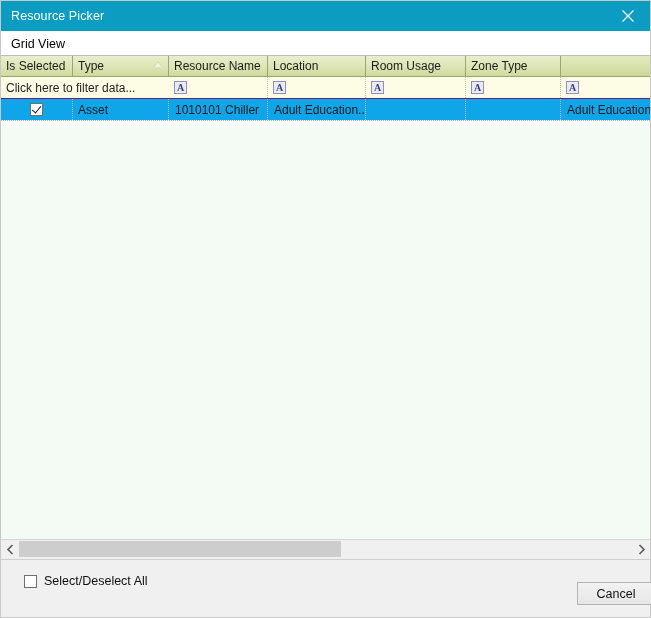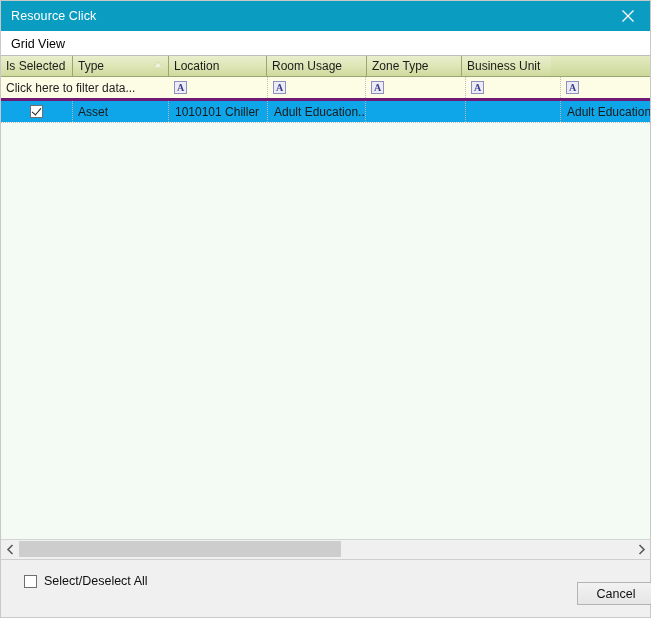--- a/index.html
+++ b/index.html
@@ -131,21 +131,21 @@
     border-right: 4px solid transparent;
     border-bottom: 5px solid #f0f4dd;
     filter: drop-shadow(0 0 .5px #7d8a5a);
   }
 
   .filter-row {
     display: flex;
     height: 21px;
     background: #fdfde6;
     flex: 0 0 auto;
-    border-bottom: 3px solid #701a75;
+    border-bottom: 1px solid #701a75;
   }
   .fcell {
     box-sizing: border-box;
     height: 21px;
     display: flex;
     align-items: center;
     padding-left: 5px;
     font-size: 12px;
     color: #232323;
     border-right: 1px dotted #bdbdbd;
@@ -296,21 +296,21 @@
   }
   #ok-button { left: 485px; }
   #cancel-button { left: 568px; margin-left: 8px; }
 </style>
 </head>
 <body>
 
 <div class="window">
 
   <div class="titlebar">
-    <div class="titlebar-text">Resource Click</div>
+    <div class="titlebar-text">Resource Picker</div>
     <div class="close-btn">
       <svg width="16" height="16" viewBox="0 0 16 16" aria-hidden="true">
         <path d="M2.5 2.5 L13.5 13.5 M13.5 2.5 L2.5 13.5" stroke="#ffffff" stroke-width="1.3" fill="none"></path>
       </svg>
     </div>
   </div>
 
   <div class="tabstrip">
     <div class="tab selected">
       <span>Grid View</span>
@@ -320,31 +320,31 @@
   <div class="gridwrap">
 
     <div class="grid-header">
       <div class="hcell" style="width:72px">
         <span>Is Selected</span>
       </div>
       <div class="hcell" style="width:96px">
         <span>Type</span>
         <span class="sort-asc"></span>
       </div>
+      <div class="hcell" style="width:99px">
+        <span>Resource Name</span>
+      </div>
       <div class="hcell" style="width:98px">
         <span>Location</span>
       </div>
       <div class="hcell" style="width:100px">
         <span>Room Usage</span>
       </div>
       <div class="hcell" style="width:95px">
         <span>Zone Type</span>
-      </div>
-      <div class="hcell" style="width:89px;border-right:none">
-        <span>Business Unit</span>
       </div>
     </div>
 
     <div class="filter-row">
       <div class="fcell firstfilter" style="width:168px">
         <span>Click here to filter data...</span>
       </div>
       <div class="fcell" style="width:99px">
         <span class="filter-a">A</span>
       </div>

